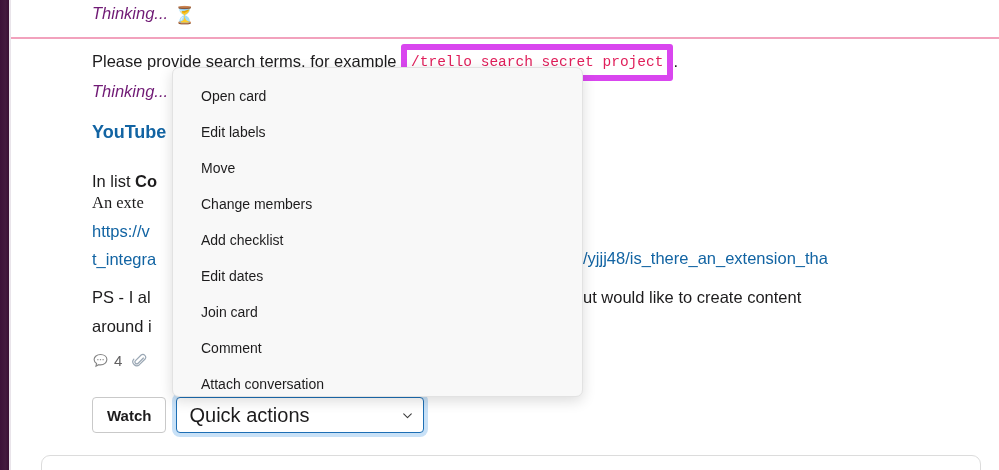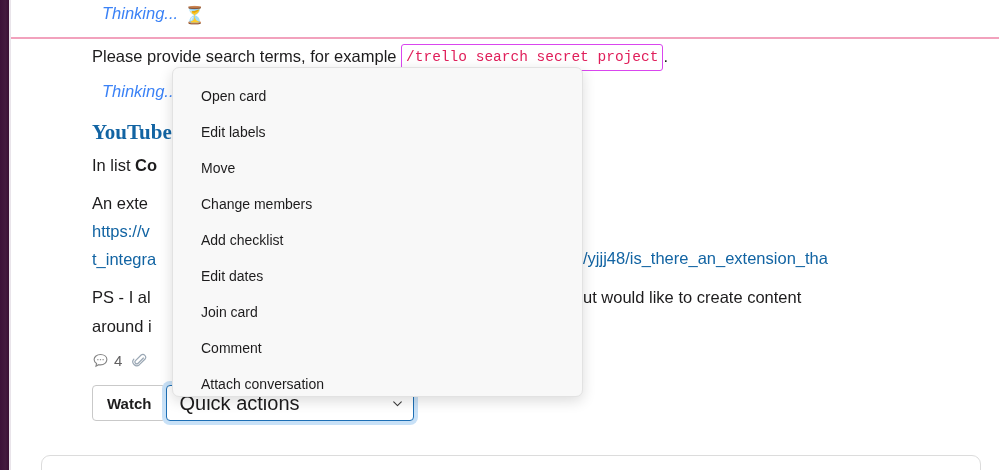--- a/index.html
+++ b/index.html
@@ -37,24 +37,24 @@
     position: absolute;
     left: 11px; top: 0;
     width: 988px;
     height: 470px;
     background: #ffffff;
   }
 
   
   .thinking-row {
     position: absolute;
-    left: 91px;
+    left: 81px;
     font-style: italic;
     font-size: 16.5px;
-    color: #3b82f6;
+    color: #701a75;
     white-space: nowrap;
   }
   #thinking-top { top: 4px; }
   #thinking-second { top: 82px; }
   .hourglass {
     font-style: normal;
     font-size: 17px;
     margin-left: 6px;
     vertical-align: -2px;
   }
@@ -78,21 +78,21 @@
     line-height: 22px;
   }
 
   
   .code-chip {
     display: inline-block;
     font-family: "Liberation Mono", "DejaVu Sans Mono", monospace;
     font-size: 14.5px;
     color: #e01e5a;
     background: #ffffff;
-    border: 1px solid #d946ef;
+    border: 6px solid #d946ef;
     border-radius: 3px;
     padding: 1px 4px 2px 4px;
     vertical-align: 1px;
   }
 
   .link-blue {
     color: #1264a3;
     text-decoration: none;
   }
   .link-bold {
@@ -117,24 +117,24 @@
     display: flex;
     align-items: center;
     gap: 5px;
   }
   .icon-svg { display: block; }
 
   
   #actions-row {
     position: absolute;
     left: 81px;
-    top: 385px;
+    top: 397px;
     display: flex;
     align-items: flex-start;
-    gap: 0;
+    gap: 10px;
   }
   #watch-button {
     height: 36px;
     min-width: 72px;
     padding: 0 14px;
     border: 1px solid #c9c9c9;
     border-radius: 4px;
     background: #ffffff;
     color: #1d1c1d;
     font-family: "Liberation Sans", sans-serif;
@@ -224,29 +224,29 @@
 
   <div class="body-line" style="top:44px;">
     <span>Please provide search terms, for example</span>
     <span class="code-chip">/trello search secret project</span><span>.</span>
   </div>
 
   <div class="thinking-row" id="thinking-second">
     <span>Thinking...</span>
   </div>
 
-  <div class="body-line" style="top:121px; font-weight:bold; font-size:21px;font-family:Liberation Serif, serif;">
+  <div class="body-line" style="top:121px; font-weight:bold; font-size:18px;">
     <span class="link-bold">YouTube</span>
   </div>
 
-  <div class="body-line" style="top:154px;">
+  <div class="body-line" style="top:170px;">
     <span>In list </span><span class="strong">Co</span>
   </div>
 
-  <div class="body-line" style="top:192px;">An exte</div>
+  <div class="body-line" style="top:192px;font-family:Liberation Serif, serif;">An exte</div>
 
   <div class="body-line" style="top:220px;text-align:center;">
     <span class="link-blue">https://v</span>
   </div>
 
   <div class="body-line" style="left:572px; top:220px;margin-top:27px;">
     <span class="link-blue">/yjjj48/is_there_an_extension_tha</span>
   </div>
 
   <div class="body-line" style="top:248px;">

